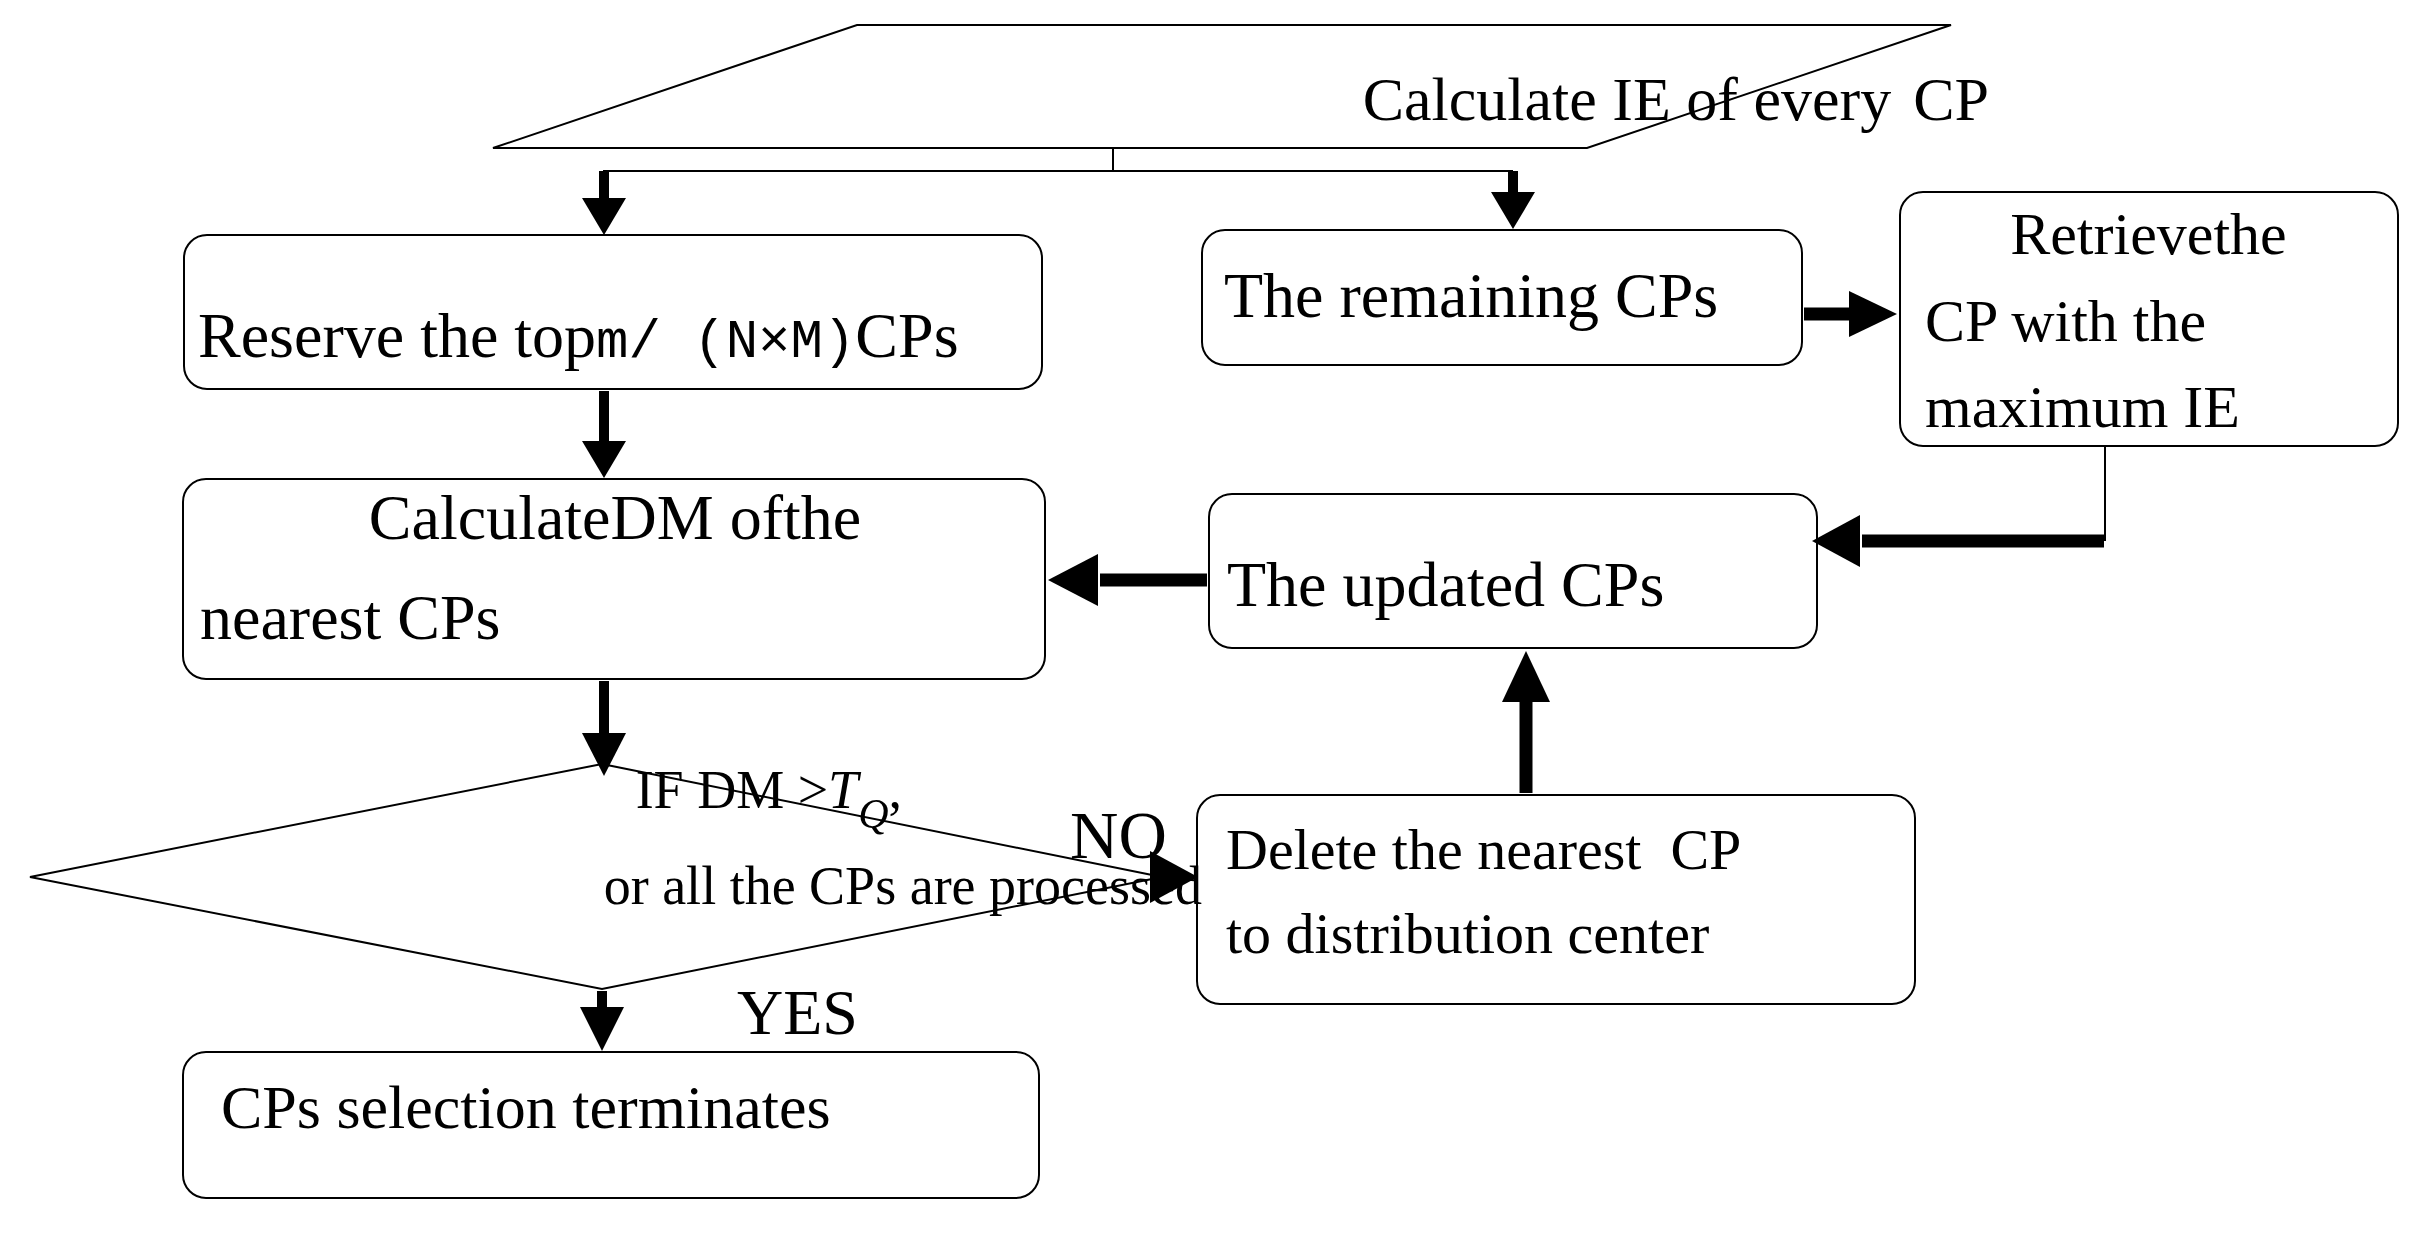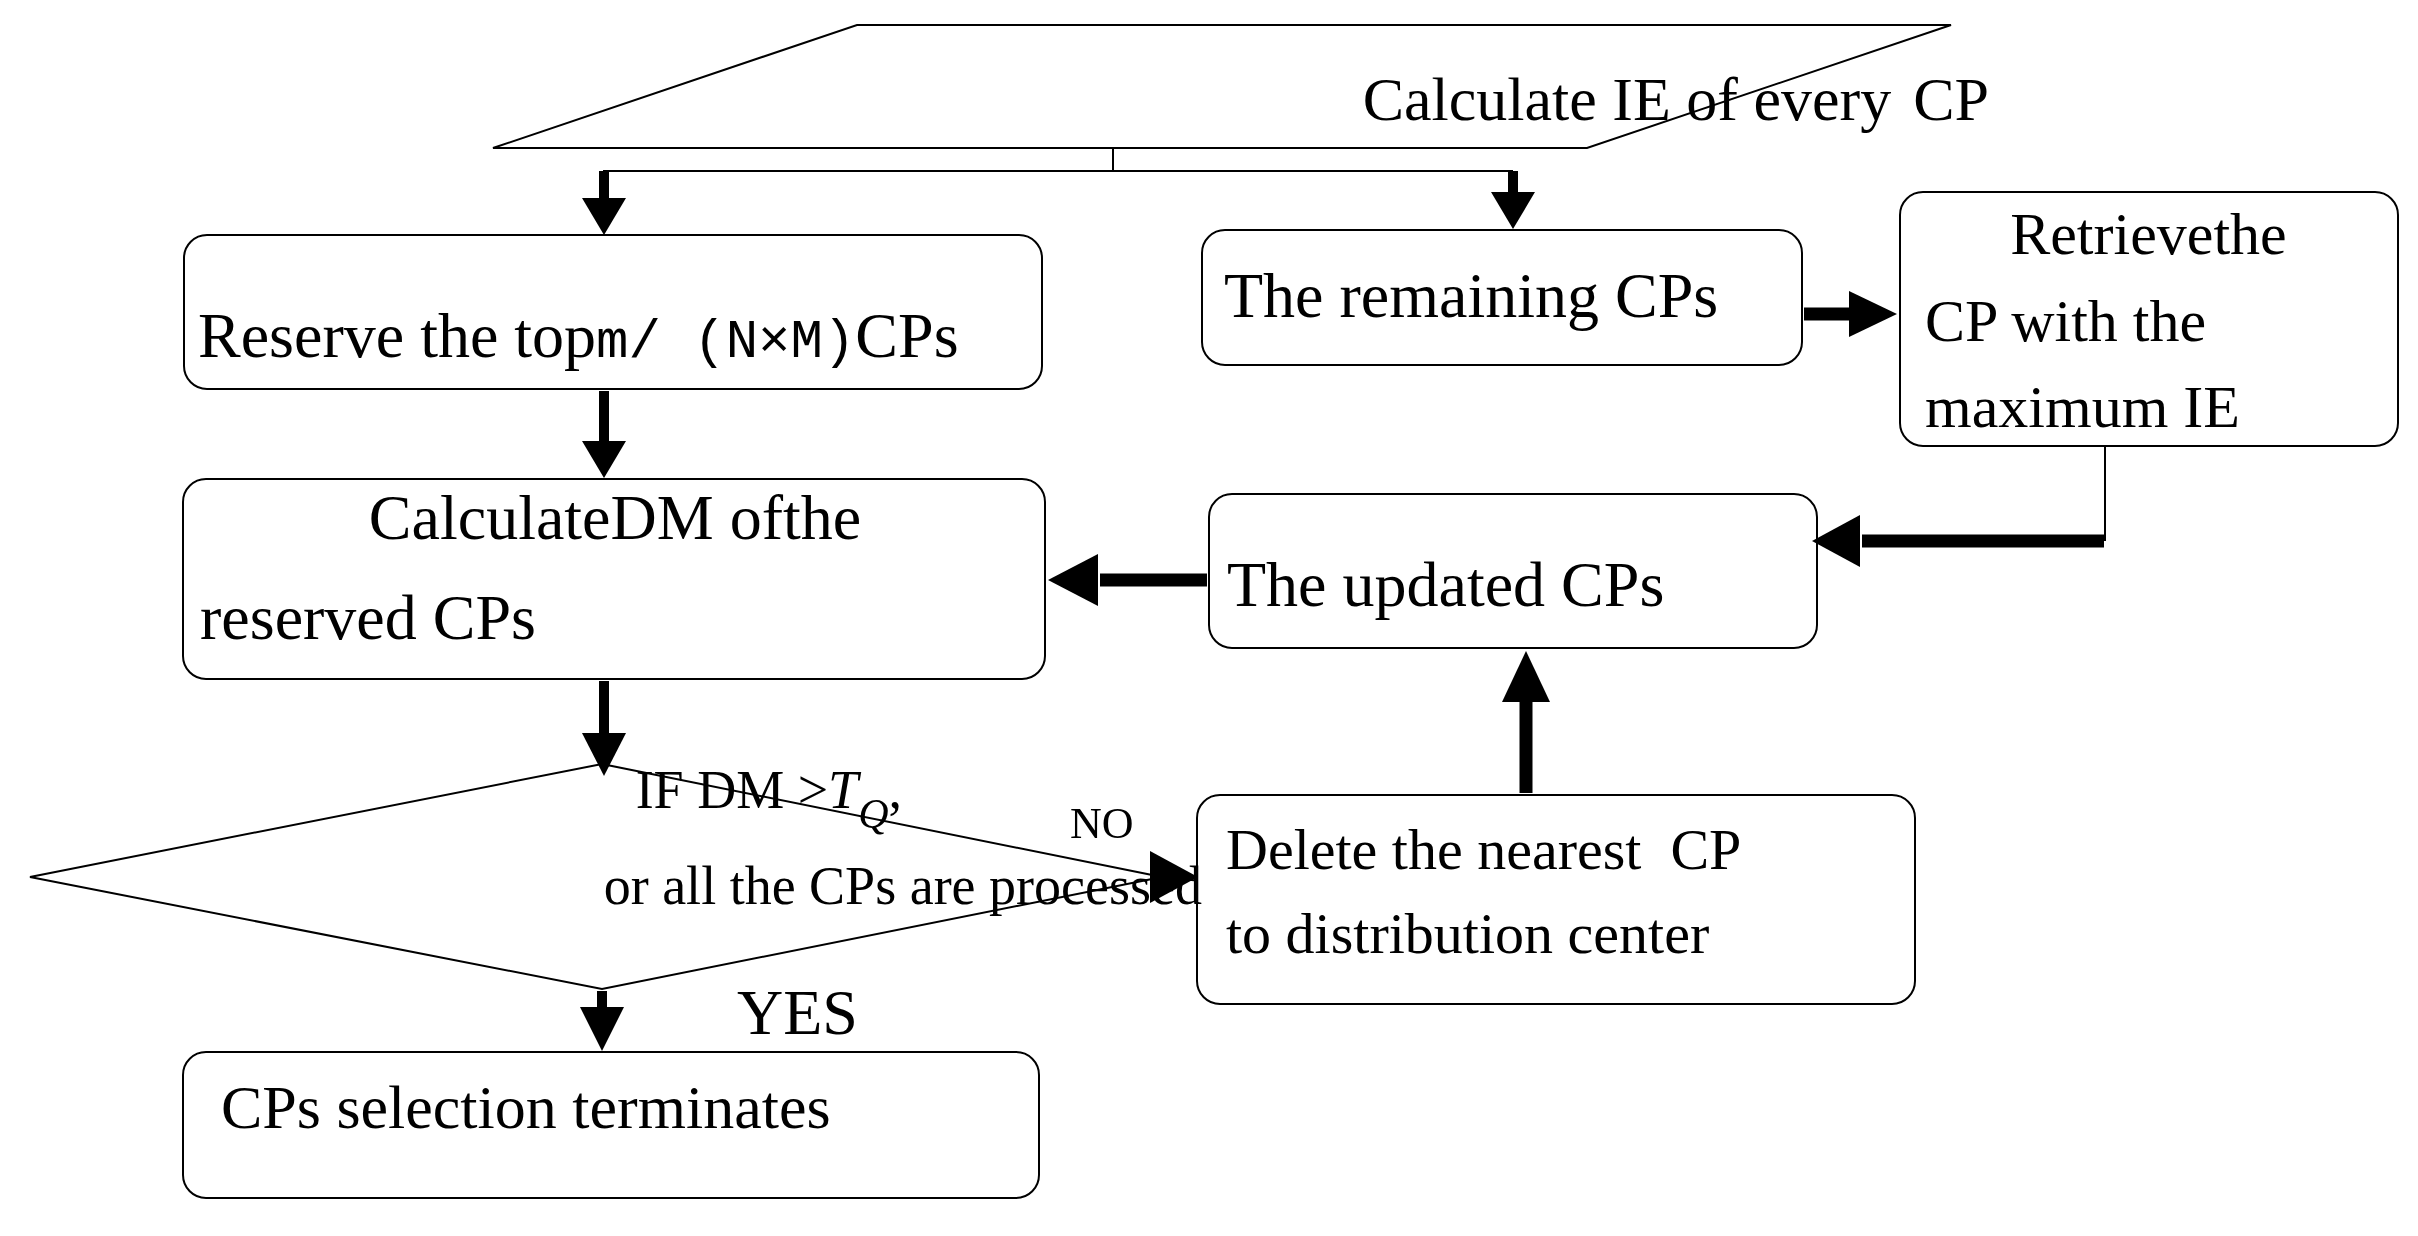--- a/index.html
+++ b/index.html
@@ -108,28 +108,28 @@
     <span>the</span>
   </div>
   <div class="t" style="left:1925px;top:291px;font-size:60px">CP with the</div>
   <div class="t" style="left:1925px;top:377px;font-size:60px">maximum IE</div>
 
   <div class="row" style="left:200px;top:486px;width:830px;font-size:64px">
     <span>Calculate</span>
     <span>DM of</span>
     <span>the</span>
   </div>
-  <div class="t" style="left:200px;top:586px;font-size:64px">reserved CPs</div>
+  <div class="t" style="left:200px;top:586px;font-size:64px">nearest CPs</div>
 
   <div class="t" style="left:1227px;top:553px;font-size:64px">The updated CPs</div>
 
   <div class="t" style="left:302px;top:763px;width:600px;text-align:right;font-size:54px"><span>IF DM &gt;</span><span class="it">T</span><span class="sub it">Q</span><span>,</span></div>
   <div class="t" style="left:2px;top:859px;width:1200px;text-align:right;font-size:54px">or all the CPs are processed</div>
 
-  <div class="t" style="left:1070px;top:802px;font-size:44px">NO</div>
+  <div class="t" style="left:1070px;top:802px;font-size:67px">NO</div>
   <div class="t" style="left:737px;top:981px;font-size:64px">YES</div>
 
   <div class="t" style="left:1226px;top:821px;font-size:58px">Delete the nearest  CP</div>
   <div class="t" style="left:1226px;top:905px;font-size:58px">to distribution center</div>
 
   <div class="t" style="left:221px;top:1076px;font-size:62px">CPs selection terminates</div>
 
 </div>
 
 </body></html>

